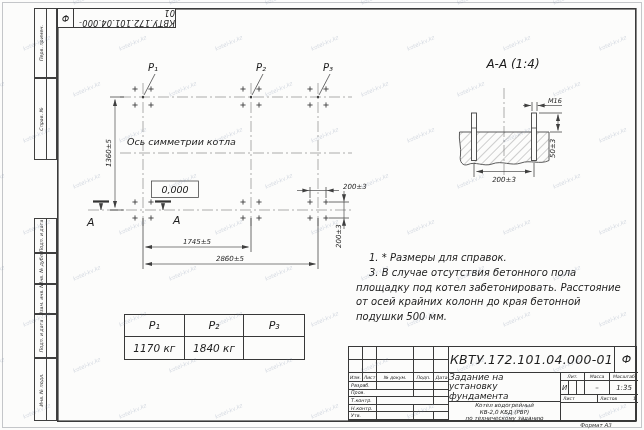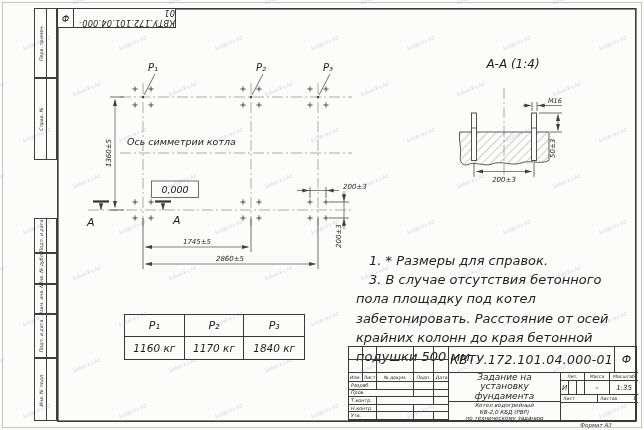--- a/index.html
+++ b/index.html
@@ -24,21 +24,21 @@
   .cs-suffix{width:15px;border-left:0.9px solid #3a3a3a;display:flex;align-items:center;justify-content:center;
              font-size:8.5px;font-style:italic;}
   
   svg text{font-family:"DejaVu Sans",sans-serif;font-style:italic;fill:#1d1d1d;}
   .thin{stroke:#4a4a4a;stroke-width:0.8;fill:none;}
   .dim{stroke:#4a4a4a;stroke-width:0.7;fill:none;}
   .cl{stroke:#8a8a8a;stroke-width:0.7;fill:none;stroke-dasharray:11 3 2 3;}
   .bolt{stroke:#3f3f3f;stroke-width:0.9;fill:none;}
   .heavy{stroke:#333;stroke-width:2.2;fill:none;}
   
-  .notes{left:356px;top:251px;width:266px;font-size:13px;font-style:italic;line-height:1.48;color:#222;}
+  .notes{left:356px;top:251px;width:266px;font-size:10px;font-style:italic;line-height:1.48;color:#222;}
   .notes p{margin:0;text-indent:13px;}
   
   .ltable{left:124px;top:314px;width:181px;height:46px;border:1.4px solid #383838;display:grid;
           grid-template-columns:1fr 1fr 1fr;grid-template-rows:22px 1fr;font-style:italic;}
   .ltable>div{border-right:0.9px solid #383838;border-bottom:0.9px solid #383838;
               display:flex;align-items:center;justify-content:center;}
   .ltable>div:nth-child(3n){border-right:none;}
   .ltable>div:nth-child(n+4){border-bottom:none;font-size:10.5px;}
   .ltable .hd{font-size:11px;}
   
@@ -49,21 +49,21 @@
            border-right:0.9px solid #383838;box-sizing:border-box;}
   .tb-left .c{border-right:0.8px solid #3a3a3a;border-bottom:0.8px solid #3a3a3a;
               display:flex;align-items:center;justify-content:center;font-size:4.6px;overflow:hidden;}
   .tb-left .c:nth-child(5n){border-right:none;}
   .tb-left .lab{grid-column:1/3;justify-content:flex-start;padding-left:2px;font-size:4.8px;}
   .tb-number{position:absolute;left:100px;top:0;width:189px;height:26px;border-bottom:0.9px solid #383838;
              display:flex;box-sizing:border-box;}
   .tb-num-main{flex:1;display:flex;align-items:center;justify-content:center;font-size:12.5px;letter-spacing:.3px;}
   .tb-num-suffix{width:23px;border-left:0.9px solid #383838;display:flex;align-items:center;justify-content:center;font-size:11px;}
   .tb-title{position:absolute;left:100px;top:26px;width:112px;height:28px;border-right:0.9px solid #383838;
-            display:flex;flex-direction:column;align-items:center;justify-content:center;font-size:9px;line-height:1.02;box-sizing:border-box;}
+            display:flex;flex-direction:column;justify-content:center;font-size:9px;line-height:1.02;box-sizing:border-box;}
   .tb-sub{position:absolute;left:100px;top:54px;width:112px;height:21px;border-top:0.9px solid #383838;border-right:0.9px solid #383838;
           display:flex;flex-direction:column;align-items:center;justify-content:center;font-size:5.6px;line-height:1.18;box-sizing:border-box;}
   .tb-right{position:absolute;left:212px;top:26px;width:77px;height:49px;box-sizing:border-box;}
   .tbr-row{display:flex;box-sizing:border-box;}
   .tbr-h{height:8px;font-size:4.6px;}
   .tbr-h>div{border-right:0.8px solid #3a3a3a;border-bottom:0.8px solid #3a3a3a;display:flex;align-items:center;justify-content:center;box-sizing:border-box;}
   .tbr-v{height:14px;}
   .tbr-v>div{border-right:0.8px solid #3a3a3a;border-bottom:0.8px solid #3a3a3a;display:flex;align-items:center;justify-content:center;box-sizing:border-box;font-size:7px;}
   .tbr-s{height:8px;font-size:4.6px;}
   .tbr-s>div{border-right:0.8px solid #3a3a3a;border-bottom:0.8px solid #3a3a3a;display:flex;align-items:center;box-sizing:border-box;padding:0 2px;}
@@ -235,21 +235,20 @@
 
   <div class="abs notes">
     <p>1. * Размеры для справок.</p>
     <p>3. В случае отсутствия бетонного пола площадку под котел забетонировать. Расстояние от осей крайних колонн до края бетонной подушки 500 мм.</p>
   </div>
 
   <div class="abs ltable">
     <div class="hd">Р₁</div>
     <div class="hd">Р₂</div>
     <div class="hd">Р₃</div>
-    <div>1160 кг</div>
     <div>1170 кг</div>
     <div>1840 кг</div>
   </div>
 
   <div class="abs tb">
 
     <div class="tb-left">
       <div class="c"></div>
         <div class="c"></div>
         <div class="c"></div>

